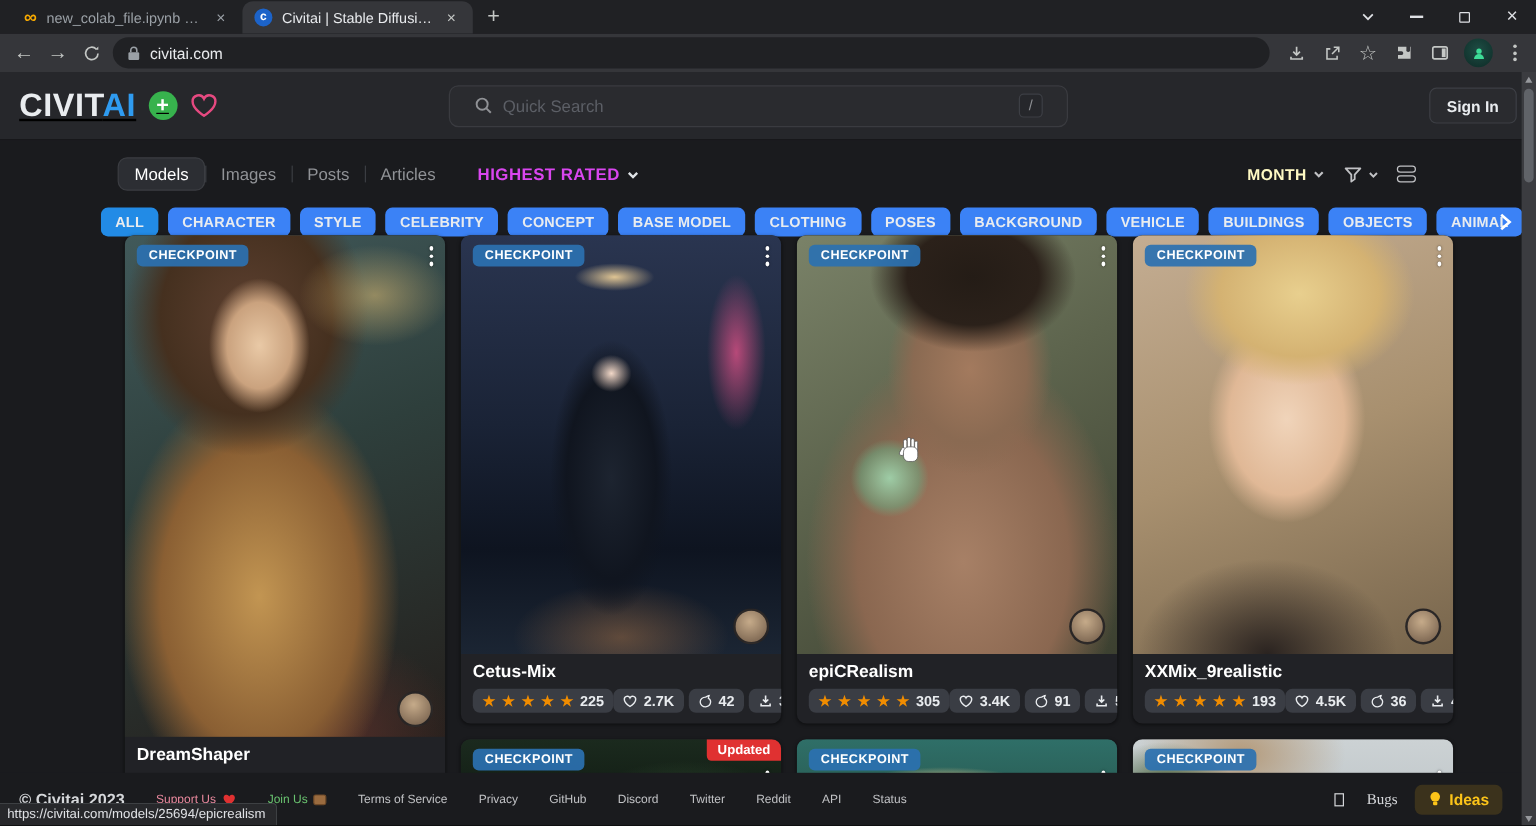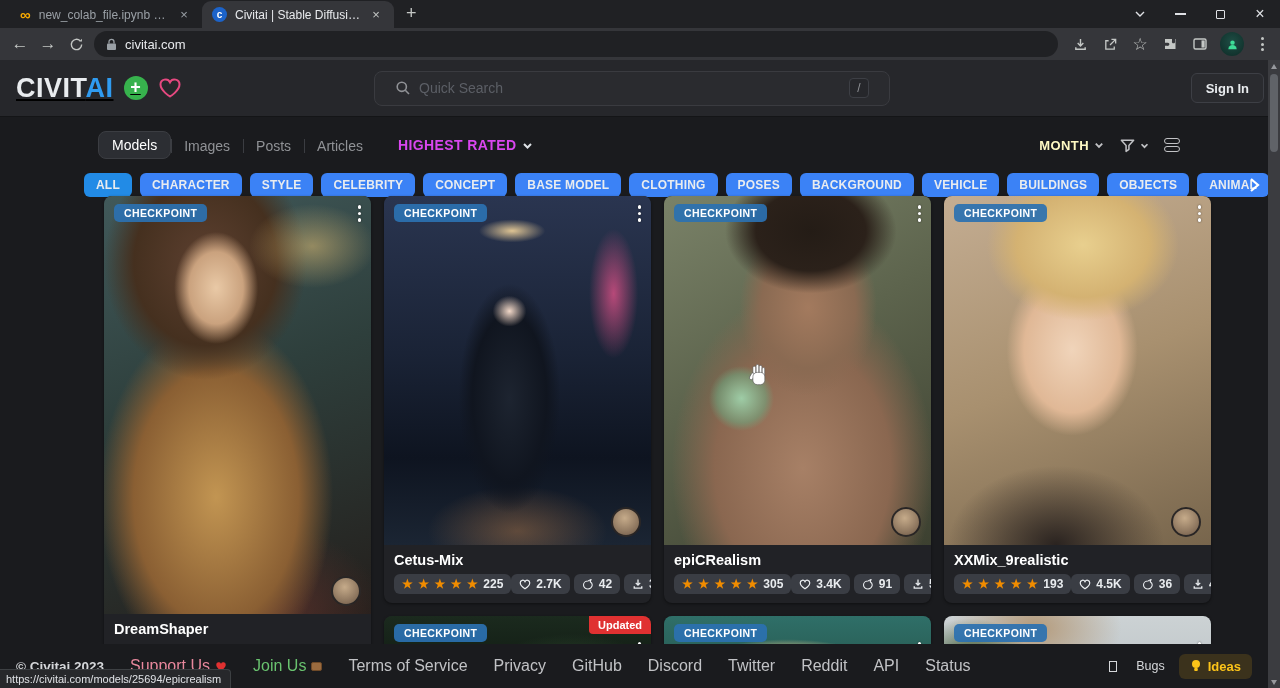--- a/index.html
+++ b/index.html
@@ -37,21 +37,21 @@
   .logo-txt { font-size:27px; font-weight:900; letter-spacing:0.5px; color:#e9ecef; }
   .logo-ai { color:#2f9bf0; }
   .plus-btn { width:24px; height:24px; border-radius:50%; background:#37b24d; color:#fff; font-size:18px; font-weight:700; display:flex; align-items:center; justify-content:center; line-height:1; padding-bottom:2px; }
   .searchbar { position:absolute; left:374px; width:516px; height:35px; background:#2a2b2f; border:1px solid #3a3b40; border-radius:8px; display:flex; align-items:center; padding:0 20px; gap:8px; }
   .searchbar input { flex:1; background:transparent; border:none; outline:none; color:#ced4da; font-size:14px; font-family:"Liberation Sans",sans-serif; }
   .searchbar input::placeholder { color:#5c5f66; }
   .slash-badge { min-width:20px; height:20px; border:1px solid #3d3f45; background:#26272b; border-radius:4px; color:#909296; font-size:12px; display:flex; align-items:center; justify-content:center; padding:0 5px; }
   .signin-btn { margin-left:auto; height:30px; padding:0 14px; border:1px solid #3d3f45; background:#2a2b2f; border-radius:6px; color:#e9ecef; font-size:13px; font-weight:600; display:flex; align-items:center; }
 
   .nav-row { display:flex; align-items:center; gap:22px; margin:14px 100px 0 86px; height:28px; }
-  .segmented { display:flex; align-items:flex-end;padding-left:12px; }
+  .segmented { display:flex; align-items:center;padding-left:12px; }
   .seg-item { padding:5px 13px; font-size:14px; color:#909296; font-weight:500; position:relative; }
   .seg-item.active { background:#2c2e33; border:1px solid #3b3d42; border-radius:8px; color:#fff; }
   .seg-item:not(.active):not(:first-child)::before { content:""; position:absolute; left:0; top:6px; bottom:6px; width:1px; background:#3b3d42; }
   .sort-label { font-size:14px; font-weight:700; color:#d946ef; letter-spacing:0.4px; display:flex; align-items:center; gap:5px; }
   .nav-right { margin-left:auto; display:flex; align-items:center; gap:14px; color:#fef9c3; }
   .period-label { font-size:13px; font-weight:700; letter-spacing:0.4px; display:flex; align-items:center; gap:4px; }
   .icon-stack { display:flex; flex-direction:column; gap:2px; }
   .icon-stack i { width:16px; height:6px; border:1.5px solid #c1c2c5; border-radius:3px; display:block; }
 
   .chips-row { display:flex; gap:8px; align-items:center; margin:13px 0 0 84px; height:26px; overflow:hidden; padding-right:110px; position:relative; }
@@ -113,26 +113,26 @@
     radial-gradient(130px 46px at 46% 100%, #ded3a0 0%, #c9ba84 55%, transparent 80%),
     linear-gradient(180deg, #2f6f68 0%, #27584f 100%); }
   .img4b { background:
     radial-gradient(80px 55px at 10% 70%, #3d5a33 0%, transparent 72%),
     radial-gradient(120px 80px at 34% 20%, #b49a7a 0%, transparent 72%),
     linear-gradient(180deg, #ccd2d4 0%, #bfc6c9 100%); }
 
   
   .site-footer { position:absolute; left:0; right:12px; bottom:0; height:44px; background:#1a1b1e; display:flex; align-items:center; padding:0 16px; z-index:4; }
   .copyright { font-size:13.5px; font-weight:700; color:#d5d7da; margin-right:26px; }
-  .flink { font-size:16px; color:#c1c2c5; margin-right:26px; display:flex; align-items:center; gap:5px; }
+  .flink { font-size:10px; color:#c1c2c5; margin-right:26px; display:flex; align-items:center; gap:5px; }
   .flink.support { color:#e8889d; }
   .flink.join { color:#69c26f; }
   .join-emoji { width:11px; height:9px; background:#9a6b3f; border:1px solid #6f4a28; border-radius:2px; display:inline-block; }
   .footer-right { margin-left:auto; display:flex; align-items:center; gap:14px; }
-  .bugs-link { font-size:12.5px; color:#d5d7da; display:flex; align-items:center; gap:19px; }
+  .bugs-link { font-size:12.5px; color:#d5d7da; display:flex; align-items:center; gap:19px;font-family:Liberation Serif, serif; }
   .tofu { width:8px; height:11px; border:1px solid #d5d7da; display:inline-block; }
   .ideas-btn { background:#3b321c; color:#fcc419; font-size:13px; font-weight:600; border-radius:6px; padding:5px 11px; display:flex; align-items:center; gap:6px; }
   .status-tip { position:absolute; left:0; bottom:0; background:#27282b; border-top:1px solid #3d4043; border-right:1px solid #3d4043; border-top-right-radius:4px; color:#dfe1e5; font-size:11px; padding:2.5px 9px 3.5px 6px; z-index:6; }
 
   
   .scrollbar { position:absolute; right:0; top:60px; bottom:0; width:12px; background:#3b3c40; z-index:5; }
   .sb-arrow { position:absolute; left:0; width:12px; height:12px; display:flex; align-items:center; justify-content:center; }
   .sb-up { top:0; } .sb-down { bottom:0; }
   .tri-up { width:0; height:0; border-left:3.5px solid transparent; border-right:3.5px solid transparent; border-bottom:5px solid #97999d; }
   .tri-down { width:0; height:0; border-left:3.5px solid transparent; border-right:3.5px solid transparent; border-top:5px solid #97999d; }

